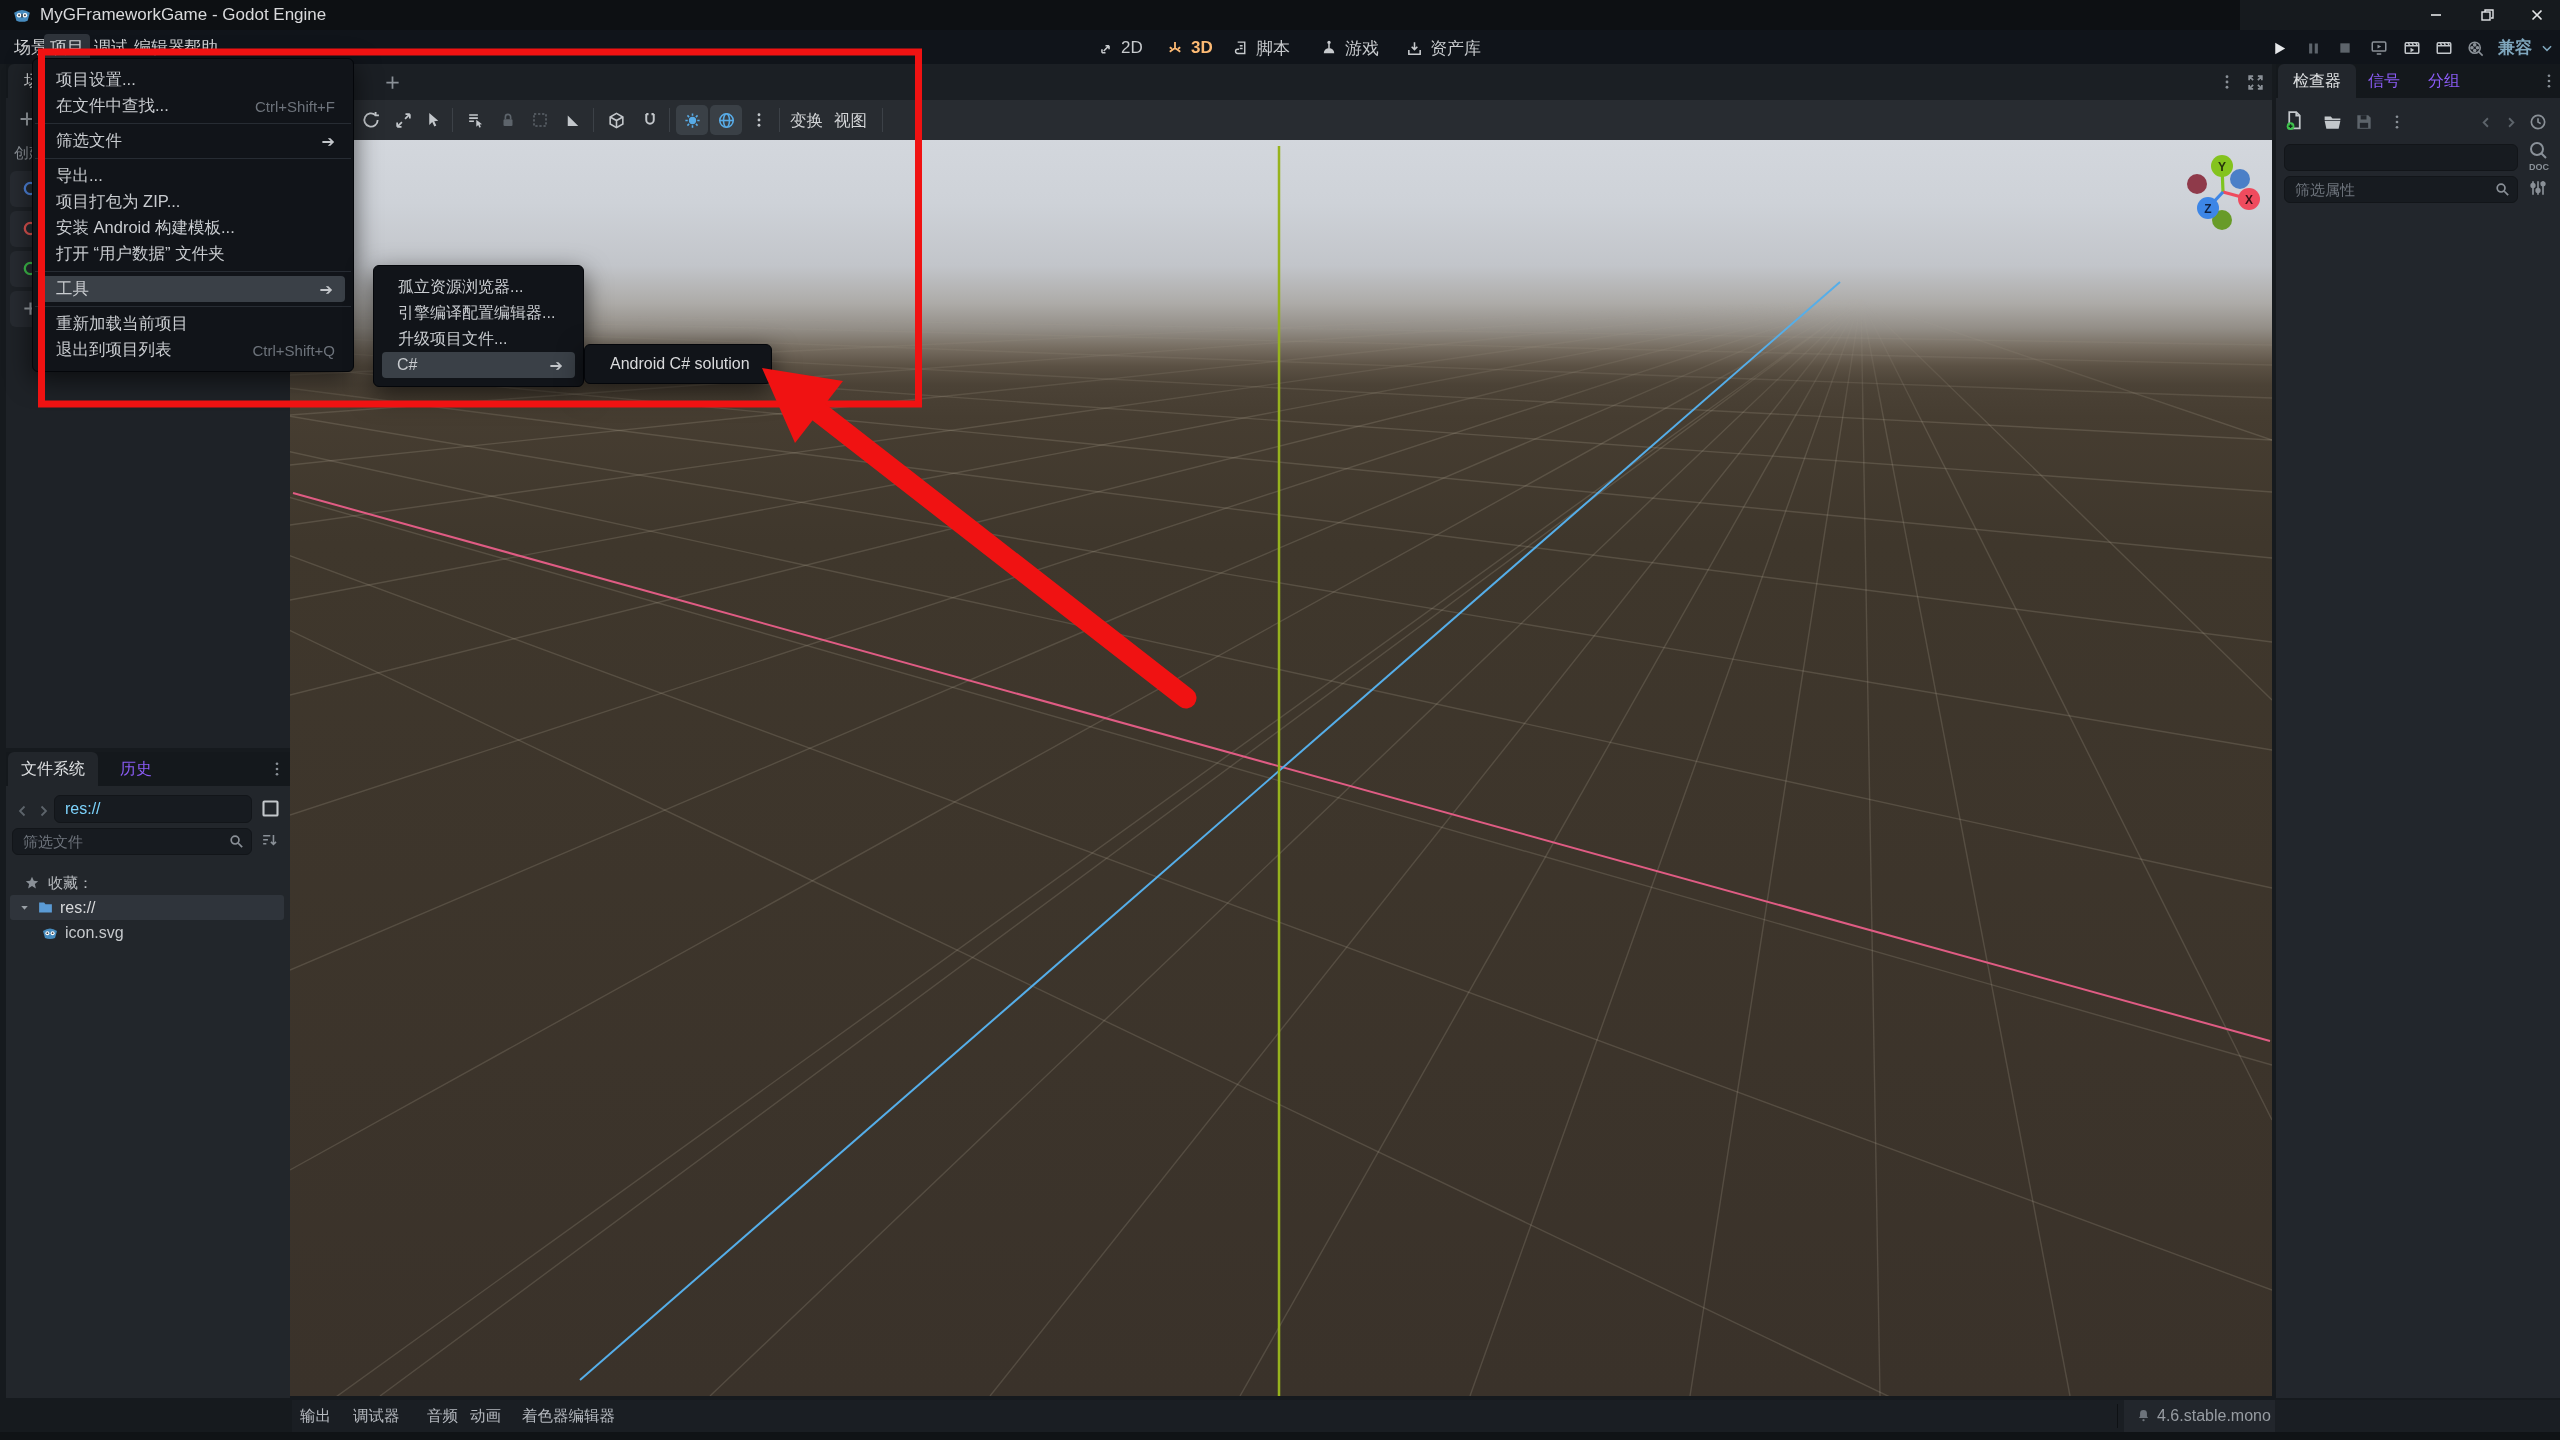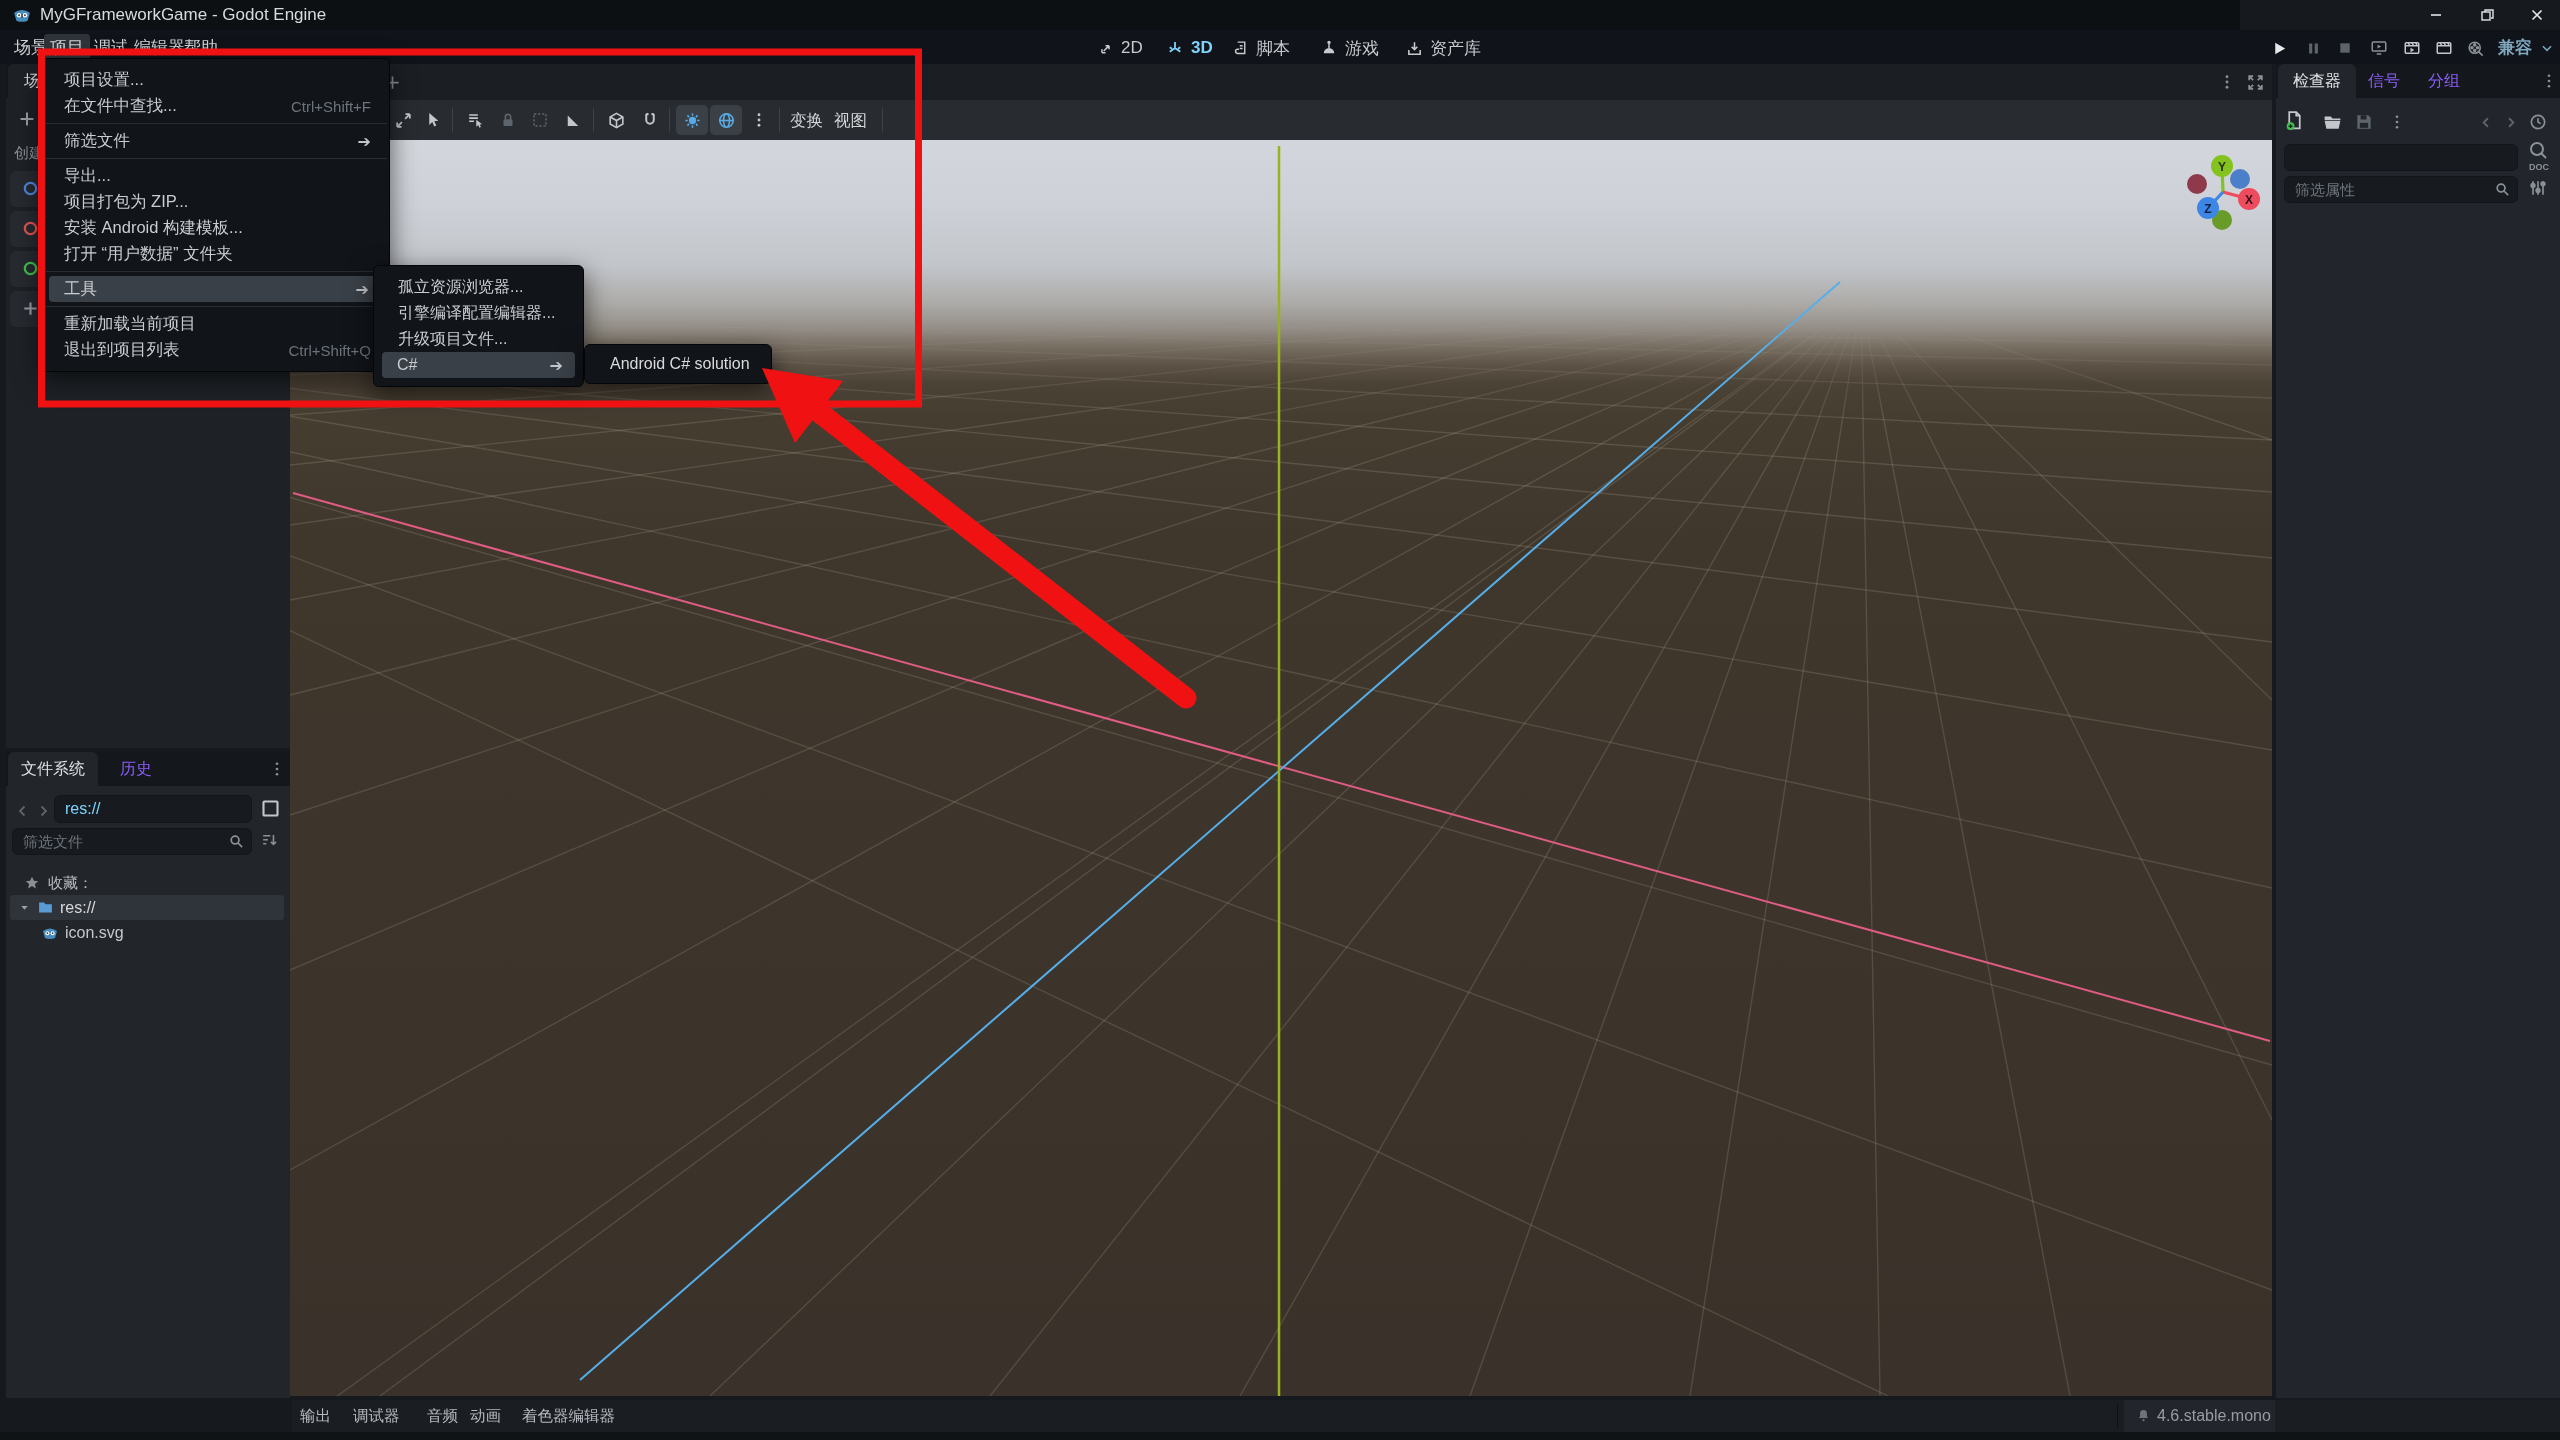--- a/index.html
+++ b/index.html
@@ -11,21 +11,21 @@
   
   .titlebar{left:0;top:0;width:2240px;height:30px;background:#0d1013;}
   .title-text{left:40px;top:0;height:30px;line-height:30px;font-size:17px;color:#d9dadc;white-space:nowrap;}
   .winctl{top:0;height:30px;width:46px;display:flex;align-items:center;justify-content:center;color:#e3e5e7;}
   .menubar{left:0;top:30px;width:2560px;height:34px;background:#10141a;}
   .mb-item{top:34px;height:28px;line-height:28px;font-size:17px;color:#d2d4d7;padding:0 6px;border-radius:4px;}
   .mb-item.active{background:#2f343b;}
 
   
   .ws-tab{top:33px;height:30px;display:flex;align-items:center;gap:7px;font-size:17px;color:#c7cacd;}
-  .ws-tab.active{color:#7dd3fc;font-weight:bold;}
+  .ws-tab.active{color:#fdba74;font-weight:bold;}
 
   
   .run-ic{top:34px;height:28px;display:flex;align-items:center;justify-content:center;}
   .renderer{top:33px;height:30px;line-height:30px;font-size:17px;color:#7fa6bd;font-weight:bold;}
 
   
   .dock{background:#1e2227;}
   .dockstrip{background:#14181c;}
   .docktab{height:34px;line-height:34px;font-size:16px;color:#8b5cf6;text-align:center;}
   .docktab.active{color:#dfe1e3;border-radius:6px 6px 0 0;}
@@ -582,21 +582,21 @@
     <span style="position:absolute;left:12px;top:8px;color:#6d737b;">
       <svg width="15" height="15" viewBox="0 0 24 24" fill="currentColor">
           <path d="M12 3a5.5 5.5 0 0 0-5.5 5.5V13l-1.8 3h14.6L17.5 13V8.5A5.5 5.5 0 0 0 12 3z"></path>
           <circle cx="12" cy="19.5" r="1.8"></circle>
         </svg>
       </span>
     <span style="position:absolute;left:33px;top:0;height:32px;line-height:32px;font-size:16px;color:#979ca2;">4.6.stable.mono</span>
   </div>
   <div class="abs statusstrip"></div>
 
-  <div class="popup" style="left:40px;top:58px;width:350px;">
+  <div class="popup" style="left:32px;top:58px;width:322px;">
     <div class="pm-row">
         <span>项目设置...</span>
       </div>
     <div class="pm-row">
         <span>在文件中查找...</span>
         <span class="sc">Ctrl+Shift+F</span>
       </div>
     <div class="pm-sep"></div>
     <div class="pm-row">
         <span>筛选文件</span>

